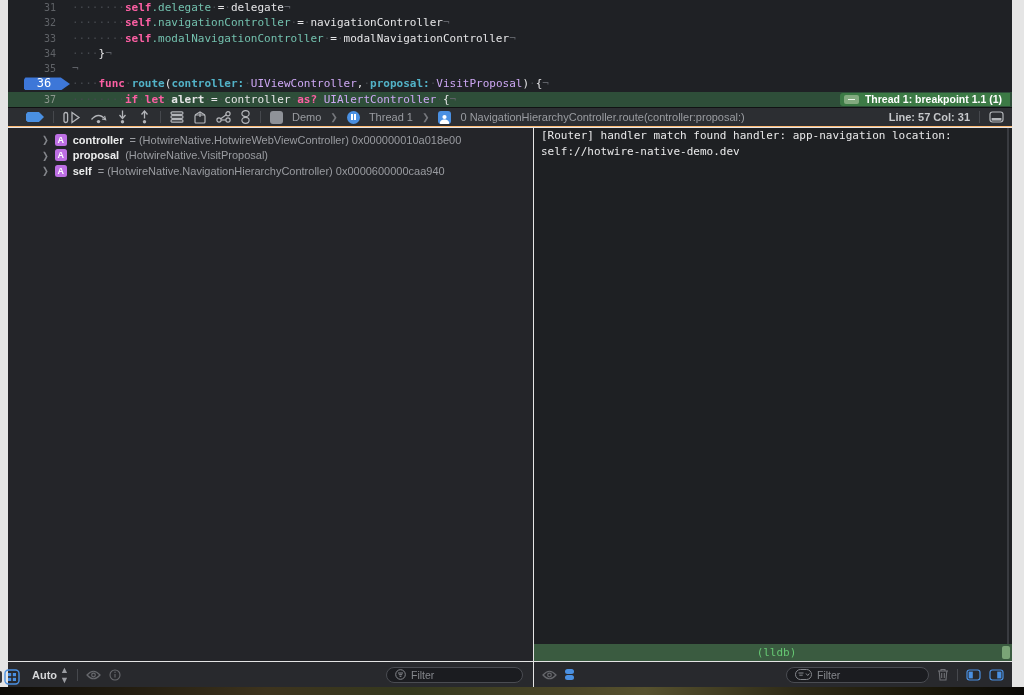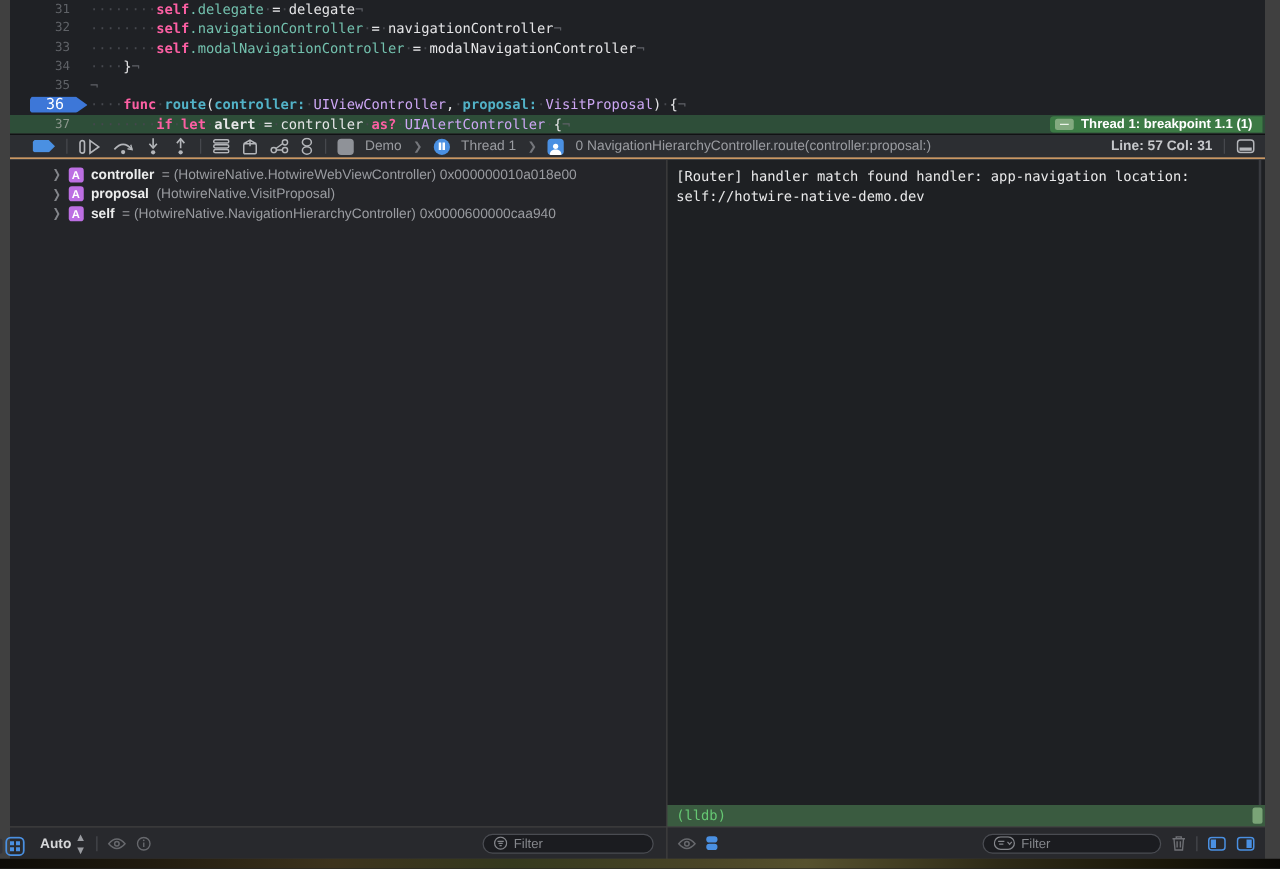--- a/index.html
+++ b/index.html
@@ -1,19 +1,19 @@
 <!DOCTYPE html>
 <html style="--editorBg: #1f2125; --toolbarBg: #2c2e32; --varsBg: #242529; --consoleBg: #1e2023; --barBg: #28292d; --fieldBg: #1b1c20; --fieldBorder: #4a4c52; --rowGreen: #2e4e39; --badgeGreen: #3c7a45; --chipGreen: #82aa7f; --lldbBg: #3a5b40; --lldbText: #66c873; --accent: #4a90e2; --bpBlue: #3d77d8; --varBadge: #bd6fe3; --kw: #fc5fa3; --prop: #73c1ae; --fn: #52b2c7; --type: #cda7f4; --plain: #e5e5e7; --ws: #45484e; --inv: #5e6167; --gutter: #5f6267; --textGray: #9a9ca1; --iconGray: #b4b6ba; --dimIcon: #6e7176;"><head>
 <meta charset="utf-8">
 <style>
   * { margin:0; padding:0; box-sizing:border-box; }
   html,body { background:#000; }
   .screen {
     position:relative; width:1024px; height:695px; overflow:hidden;
-    background:#404040; font-family:"Liberation Sans", sans-serif;
+    background:#e5e5e5; font-family:"Liberation Sans", sans-serif;
   }
   
   .editor {
     position:absolute; left:8px; top:0; width:1004px; height:107px;
     background:var(--editorBg); overflow:hidden;
     font-family:"DejaVu Sans Mono", monospace; font-size:11px;
   }
   .code-row { position:relative; height:15.3px; line-height:15.3px; display:flex; }
   .code-row.hl { background:var(--rowGreen); }
   .gutter { position:relative; flex:0 0 52px; text-align:right; padding-right:4px;
@@ -71,26 +71,26 @@
   .var-row:first-child { margin-top:4px; }
   .var-chev { color:#84868b; font-size:8px; transform:scaleY(1.2); }
   .var-badge { width:12px; height:12px; border-radius:2.5px; background:var(--varBadge);
     color:#fff; font-size:9px; font-weight:bold; display:flex; align-items:center;
     justify-content:center; }
   .var-name { color:#eceded; font-weight:bold; }
   .var-value { color:var(--textGray); }
   .console-panel { position:absolute; left:534px; top:128px; width:478px; height:516px;
     background:var(--consoleBg); overflow:hidden;
     font-family:"DejaVu Sans Mono", monospace; font-size:11px; color:#e9e9ea; }
-  .console-lines { padding:6px 10px 0 7px; }
+  .console-lines { padding:0 10px 0 7px; }
   .console-lines div { height:15.5px; line-height:15.5px; white-space:pre; }
   .scroll-line { position:absolute; right:3px; top:0; width:2px; height:100%; background:#393b40; }
   .lldb-bar { position:absolute; left:534px; top:644px; width:478px; height:17px;
     background:var(--lldbBg); display:flex; align-items:center;
-    font-family:"DejaVu Sans Mono", monospace; font-size:11px; }
+    font-family:"DejaVu Sans Mono", monospace; font-size:11px;justify-content:center; }
   .lldb-prompt { color:var(--lldbText); padding-left:7px; }
   .lldb-thumb { position:absolute; right:2px; top:2px; bottom:2px; width:8px;
     background:#7aa477; border-radius:2px; }
   
   .bottom-bar { position:absolute; top:662px; height:25px; background:var(--barBg);
     display:flex; align-items:center; gap:8px; font-size:11px; color:#d6d7d9; }
   .vars-bottom { left:8px; width:525px; padding:0 10px 0 24px;justify-content:flex-end; }
   .console-bottom { left:534px; width:478px; padding:0 8px; }
   .scope-btn { display:flex; align-items:center; gap:3px; font-weight:bold; }
   .updown { color:#9a9ca1; font-size:9px; }

